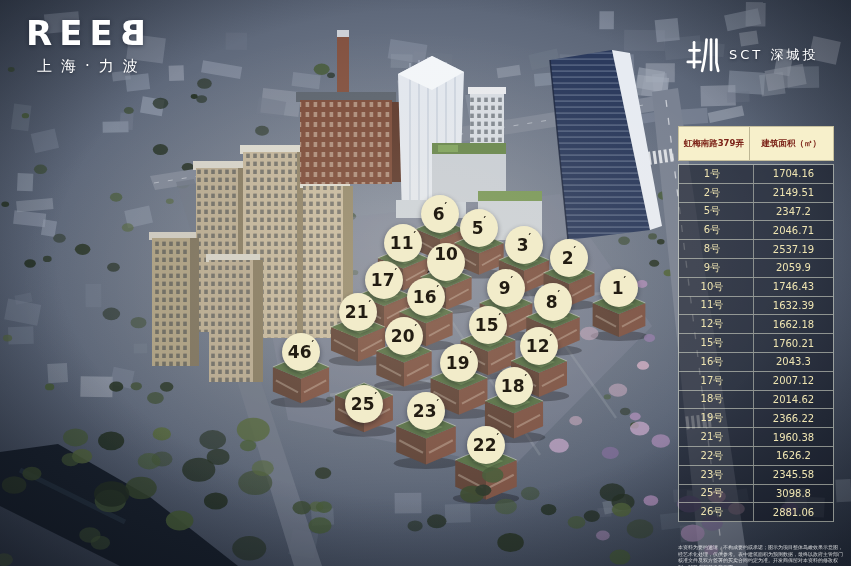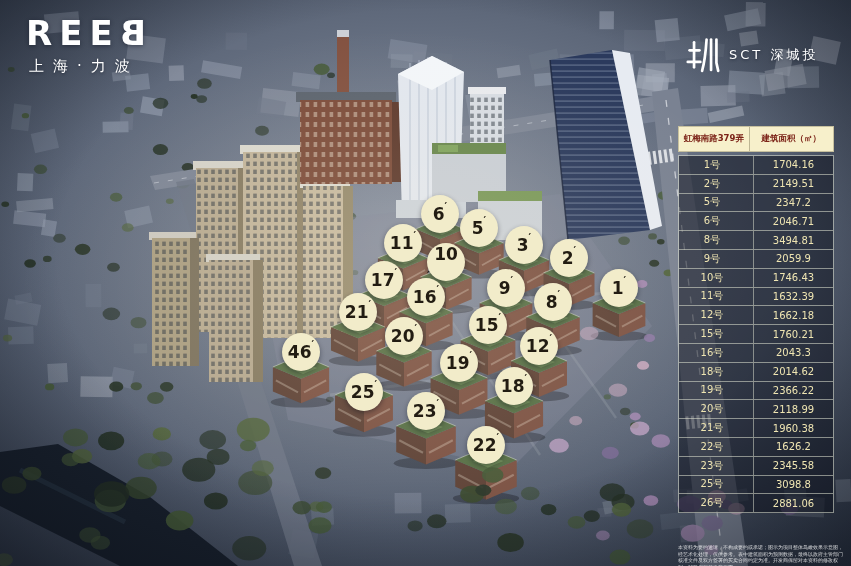--- a/index.html
+++ b/index.html
@@ -10,39 +10,39 @@
   }
   #scene{position:absolute;left:0;top:0;width:851px;height:566px;display:block;}
 
   
   .logo-reeb{position:absolute;left:26px;top:16px;color:#fff;z-index:30;}
   .reeb-word{font-size:34px;font-weight:700;line-height:1;
     text-shadow:0 1px 4px rgba(10,16,28,.45);letter-spacing:0;}
   .reeb-ch{display:inline-block;margin-right:7px;}
   .reeb-ch.mirror{transform:scaleX(-1);}
   .reeb-sub{margin-top:7px;font-size:15px;letter-spacing:9px;padding-left:3px;
-    text-shadow:0 1px 3px rgba(10,16,28,.5);white-space:nowrap;}
+    text-shadow:0 1px 3px rgba(10,16,28,.5);white-space:nowrap;margin-left:8px;}
   .logo-sct{position:absolute;left:686px;top:30px;display:flex;align-items:center;
     gap:9px;color:#fff;z-index:30;}
   .sct-text{font-size:13px;font-weight:500;letter-spacing:3px;white-space:nowrap;
     text-shadow:0 1px 3px rgba(10,16,28,.5);}
 
   
   .markers{position:absolute;inset:0;z-index:20;}
   .marker{position:absolute;width:38px;height:38px;border-radius:50%;
     background:var(--marker-bg,#f2ecca);color:var(--marker-text,#221c12);
     transform:translate(-50%,-50%);
     display:flex;align-items:center;justify-content:center;
     font-weight:700;font-size:17px;
     box-shadow:0 2px 5px rgba(12,16,24,.4);}
   .m-prime{font-size:10px;font-weight:700;align-self:flex-start;margin-top:7px;line-height:1;}
 
   
   .area-table{position:absolute;left:678px;top:126px;width:156px;z-index:25;}
-  .t-head{display:flex;height:26px;background:var(--table-header-bg,#f7f0cb);
+  .t-head{display:flex;height:35px;background:var(--table-header-bg,#f7f0cb);
     border:1px solid #c7c09e;box-sizing:border-box;}
   .t-hcell{display:flex;align-items:center;justify-content:center;
     color:var(--table-header-text,#7c2318);font-weight:700;font-size:8.5px;white-space:nowrap;}
   .t-hcell.c1{flex:70 0 0;}
   .t-hcell.c2{flex:84 0 0;border-left:1px solid #bdb694;}
   .t-body{margin-top:3px;border:1px solid rgba(226,229,212,.55);border-bottom:none;}
   .t-row{display:flex;height:17.8px;background:var(--table-row-bg,rgba(12,16,26,.52));
     border-bottom:1px solid rgba(226,229,212,.55);gap:8px;}
   .t-cell{display:flex;align-items:center;justify-content:center;
     color:var(--table-row-text,#efe5b2);font-size:10px;white-space:nowrap;}
@@ -671,21 +671,21 @@
     <div class="marker" style="left: 486px; top: 445px;">
       <span class="m-num">22</span>
       <span class="m-prime">′</span>
     </div>
 
     <div class="marker" style="left: 426px; top: 411px;">
       <span class="m-num">23</span>
       <span class="m-prime">′</span>
     </div>
 
-    <div class="marker" style="left: 364px; top: 392px; text-align: center;">
+    <div class="marker" style="left: 364px; top: 404px; text-align: center;">
       <span class="m-num">25</span>
       <span class="m-prime">′</span>
     </div>
 
     <div class="marker" style="left: 301px; top: 352px;">
       <span class="m-num">46</span>
       <span class="m-prime">′</span>
     </div>
   </div>
 
@@ -712,21 +712,21 @@
         <div class="t-cell t-area">2347.2</div>
       </div>
 
       <div class="t-row">
         <div class="t-cell t-no">6号</div>
         <div class="t-cell t-area">2046.71</div>
       </div>
 
       <div class="t-row">
         <div class="t-cell t-no">8号</div>
-        <div class="t-cell t-area">3494.81</div>
+        <div class="t-cell t-area">2537.19</div>
       </div>
 
       <div class="t-row">
         <div class="t-cell t-no">9号</div>
         <div class="t-cell t-area">2059.9</div>
       </div>
 
       <div class="t-row">
         <div class="t-cell t-no">10号</div>
         <div class="t-cell t-area">1746.43</div>
@@ -745,35 +745,35 @@
       <div class="t-row">
         <div class="t-cell t-no">15号</div>
         <div class="t-cell t-area">1760.21</div>
       </div>
 
       <div class="t-row">
         <div class="t-cell t-no">16号</div>
         <div class="t-cell t-area">2043.3</div>
       </div>
 
+      <div class="t-row">
+        <div class="t-cell t-no">17号</div>
+        <div class="t-cell t-area">2007.12</div>
+      </div>
 
       <div class="t-row">
         <div class="t-cell t-no">18号</div>
         <div class="t-cell t-area">2014.62</div>
       </div>
 
       <div class="t-row">
         <div class="t-cell t-no">19号</div>
         <div class="t-cell t-area">2366.22</div>
       </div>
 
-      <div class="t-row">
-        <div class="t-cell t-no">20号</div>
-        <div class="t-cell t-area">2118.99</div>
-      </div>
 
       <div class="t-row">
         <div class="t-cell t-no">21号</div>
         <div class="t-cell t-area">1960.38</div>
       </div>
 
       <div class="t-row">
         <div class="t-cell t-no">22号</div>
         <div class="t-cell t-area">1626.2</div>
       </div>

